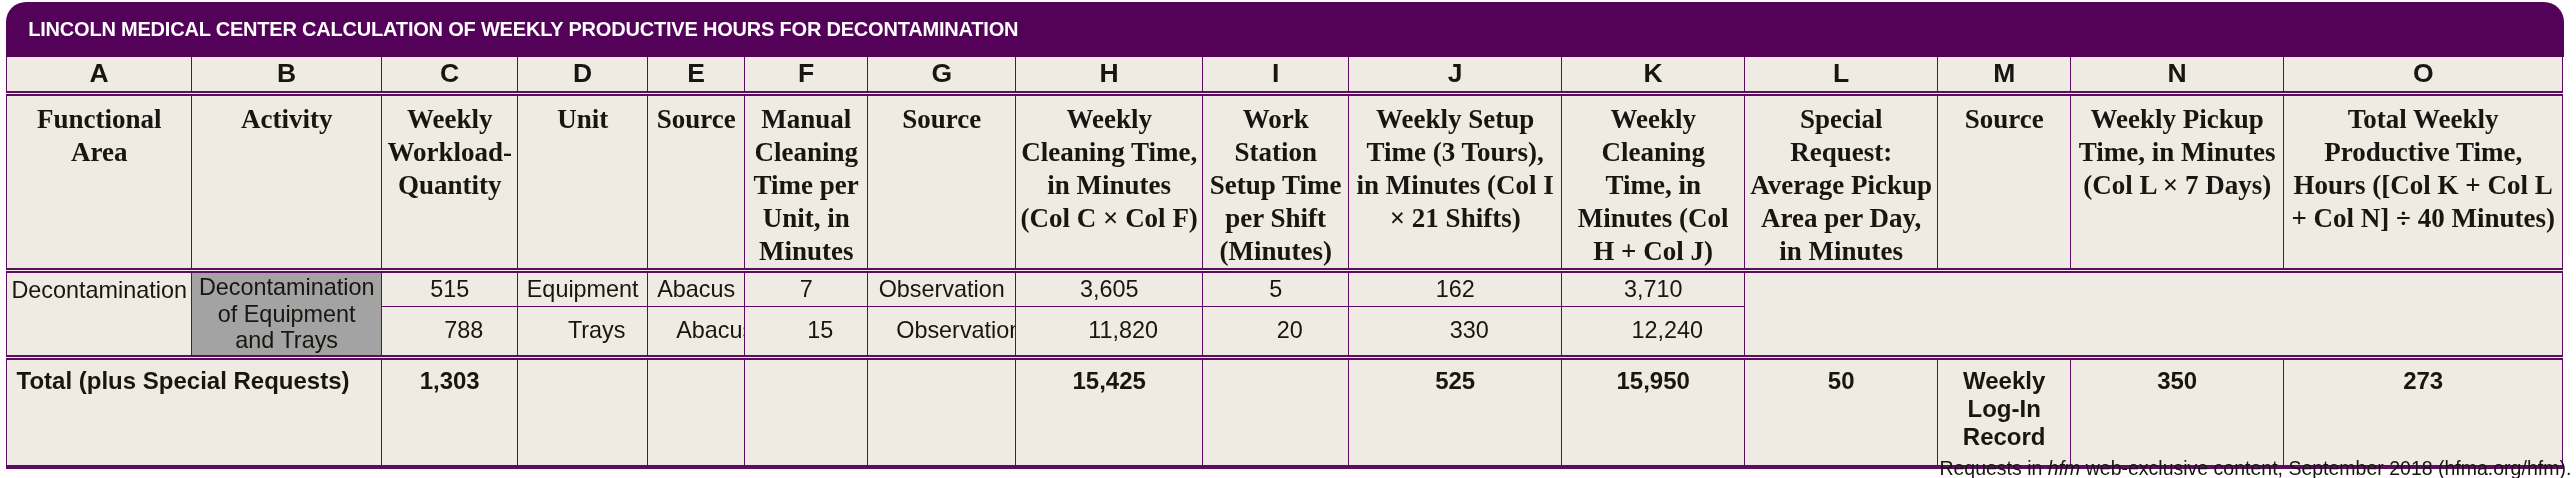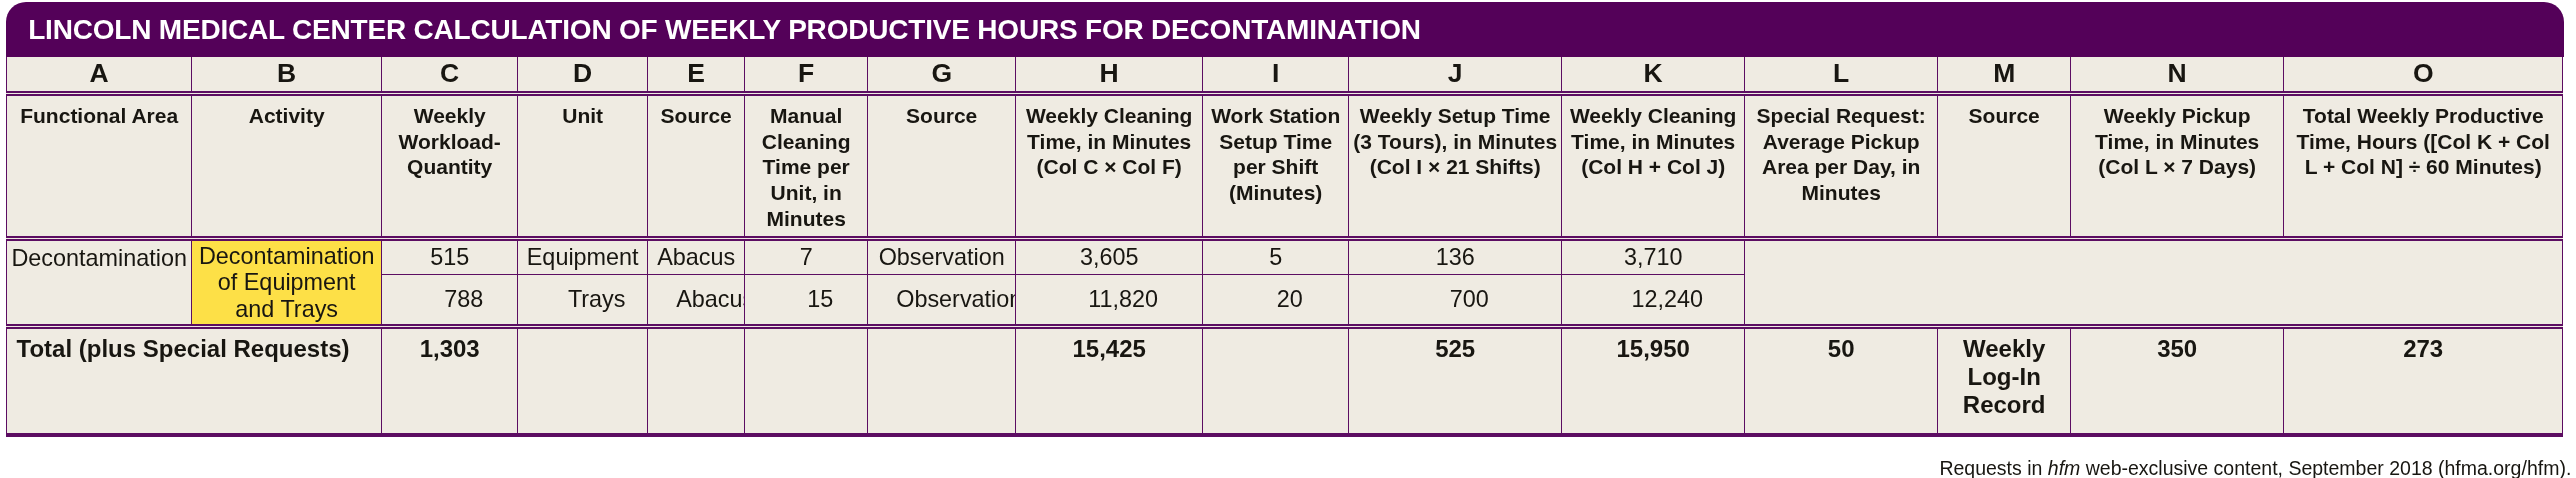--- a/index.html
+++ b/index.html
@@ -5,45 +5,45 @@
   * { margin: 0; padding: 0; box-sizing: border-box; }
   html, body { width: 2576px; height: 479px; background: #ffffff; overflow: hidden;
                font-family: "Liberation Sans", sans-serif; color: #181611; }
   .canvas { position: relative; width: 2576px; height: 479px; }
 
   .figure { position: absolute; left: 6.2px; top: 1.6px; width: 2558px; }
 
   .title-bar {
     width: 100%; height: 55px; background: #540159;
     border-radius: 20px 20px 0 0;
-    color: #ffffff; font-weight: bold; font-size: 28px; line-height: 55px;
+    color: #ffffff; font-weight: bold; font-size: 20px; line-height: 55px;
     padding-left: 22px; letter-spacing: -0.2px; white-space: nowrap;
   }
 
   table.calc {
     width: 2556px; table-layout: fixed; border-collapse: collapse;
     background: #efebe2;
   }
   td {
     border: 1.6px solid #5c0d62; text-align: center; vertical-align: middle;
     font-size: 23.4px; overflow: hidden;
   }
 
   tr.r-letters td { height: 37px; font-weight: bold; font-size: 26.5px;
                     border-top: none; border-bottom: 5.5px double #5c0d62; }
 
   tr.r-headers td { height: 145px; vertical-align: top; font-weight: bold;
-                    font-size: 21px; line-height: 1.22; padding: 7px 3.9px 0 3.9px;
-                    border-bottom: 5.5px double #5c0d62; }
+                    font-size: 27px; line-height: 1.22; padding: 7px 3.9px 0 3.9px;
+                    border-bottom: 5.5px double #5c0d62; font-family: Liberation Serif, serif; }
 
   tr.r-data1 td { height: 33px; }
   tr.r-data2 td { height: 48px; border-bottom: 5.5px double #5c0d62; padding-left: 28px; }
 
   td.cell-fa { vertical-align: top; padding-top: 3.9px; border-bottom: 5.5px double #5c0d62; }
-  td.cell-activity { background: #fde047; line-height: 26.5px; padding: 1.6px 3.1px;
+  td.cell-activity { background: #a3a3a3; line-height: 26.5px; padding: 1.6px 3.1px;
                      border-bottom: 5.5px double #5c0d62; }
   td.cell-merged-lo { border-bottom: 5.5px double #5c0d62; }
 
   tr.r-total td { height: 109px; vertical-align: top; font-weight: bold;
                   font-size: 24px; padding-top: 6.2px; line-height: 28px;
                   border-bottom: 4.7px solid #5c0d62; }
   tr.r-total td.cell-total-label { text-align: left; padding-left: 9.4px; white-space: nowrap; }
 
   .source-note {
     position: absolute; right: 4.7px; top: 457px;
@@ -107,47 +107,47 @@
         <td>Source</td>
         <td>Manual Cleaning Time per Unit, in Minutes</td>
         <td>Source</td>
         <td>Weekly Cleaning Time, in Minutes (Col C × Col F)</td>
         <td>Work Station Setup Time per Shift (Minutes)</td>
         <td>Weekly Setup Time (3 Tours), in Minutes (Col I × 21 Shifts)</td>
         <td>Weekly Cleaning Time, in Minutes (Col H + Col J)</td>
         <td>Special Request: Average Pickup Area per Day, in Minutes</td>
         <td>Source</td>
         <td>Weekly Pickup Time, in Minutes (Col L × 7 Days)</td>
-        <td>Total Weekly Productive Time, Hours ([Col K + Col L + Col N] ÷ 60 Minutes)</td>
+        <td>Total Weekly Productive Time, Hours ([Col K + Col L + Col N] ÷ 40 Minutes)</td>
       </tr>
 
       <tr class="r-data1">
         <td class="cell-fa" rowspan="2">Decontamination</td>
         <td class="cell-activity" rowspan="2">Decontamination of Equipment and Trays</td>
         <td>515</td>
         <td>Equipment</td>
         <td>Abacus</td>
         <td>7</td>
         <td>Observation</td>
         <td>3,605</td>
         <td>5</td>
-        <td>136</td>
+        <td>162</td>
         <td>3,710</td>
         <td class="cell-merged-lo" rowspan="2" colspan="4"></td>
       </tr>
 
       <tr class="r-data2">
         <td>788</td>
         <td>Trays</td>
         <td>Abacus</td>
         <td>15</td>
         <td>Observation</td>
         <td>11,820</td>
         <td>20</td>
-        <td>700</td>
+        <td>330</td>
         <td>12,240</td>
       </tr>
 
       <tr class="r-total">
         <td class="cell-total-label" colspan="2">Total (plus Special Requests)</td>
         <td>1,303</td>
         <td></td>
         <td></td>
         <td></td>
         <td></td>

